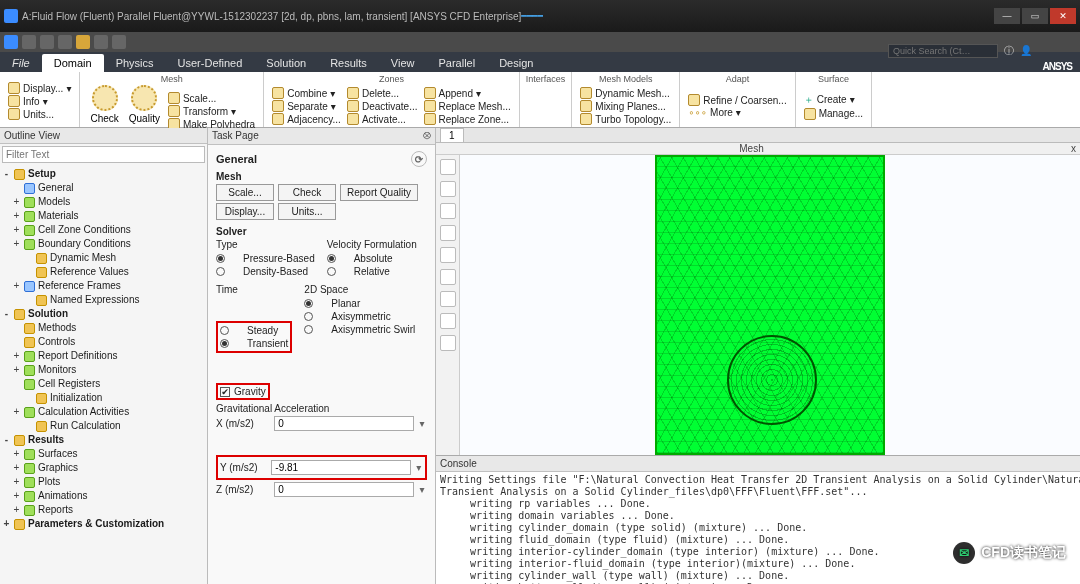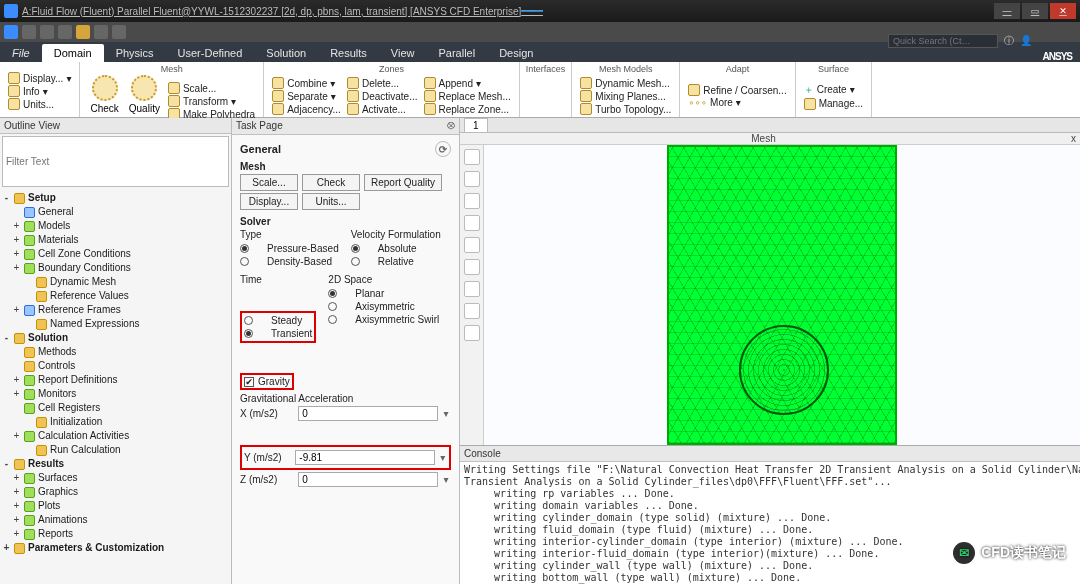--- a/index.html
+++ b/index.html
@@ -1,19 +1,19 @@
 <!DOCTYPE html>
 <html><head>
 <meta charset="utf-8">
 <style>
 * { box-sizing: border-box; margin: 0; padding: 0; font-family: "Segoe UI", Tahoma, sans-serif; }
 body { width: 1080px; height: 584px; background: #eee; font-size: 10px; display: flex; flex-direction: column; overflow: hidden; }
 
 
-.titlebar { height: 22px; background: linear-gradient(#2b2b2b,#1a1a1a); color:#bbb; display:flex; align-items:center; padding:0 4px; font-size:10px;text-decoration:underline; }
+.titlebar { height: 32px; background: linear-gradient(#2b2b2b,#1a1a1a); color:#bbb; display:flex; align-items:center; padding:0 4px; font-size:10px; }
 .titlebar .ticon { width:14px; height:14px; background:#3b8cff; margin-right:4px; border-radius:2px;}
 .titlebar .spacer { flex:1; }
 .titlebar .wbtn { width:26px; height:16px; margin-left:2px; display:flex; align-items:center; justify-content:center; background:#444; color:#ddd; font-size:9px;}
 .titlebar .wbtn.close { background:#c0392b; color:#fff; }
 .titlebar .activity { margin:0 auto; font-size:9px; color:#4ab1ff; }
 
 
 .qa { height:20px; background:#4a4a4a; display:flex; align-items:center; padding:0 4px; gap:4px; }
 .qa .q { width:14px; height:14px; background:#666; border-radius:2px; }
 .qa .q.y{background:#d7a63a;} .qa .q.b{background:#3b8cff;}
@@ -36,24 +36,24 @@
 .ritem { display:flex; align-items:center; gap:3px; font-size:10px; color:#222; padding:0 2px; white-space:nowrap; }
 .ritem .ic { width:12px; height:12px; border:1px solid #b38a2e; background:#f7e3a1; border-radius:2px;}
 .rbig { display:flex; flex-direction:column; align-items:center; gap:2px; padding:0 4px;}
 .rbig .ic { width:26px; height:26px; border:2px dotted #c79a2e; border-radius:50%; background:#f7e6b0;}
 .rbig span { font-size:10px; }
 
 
 .main { flex:1; display:flex; min-height:0; }
 
 
-.outline { width:232px; background:#f5f5f5; border-right:1px solid #bbb; display:flex; flex-direction:column;}
+.outline { width:208px; background:#f5f5f5; border-right:1px solid #bbb; display:flex; flex-direction:column;}
 .panelhdr { background:#e8e8e8; border-bottom:1px solid #c0c0c0; padding:2px 4px; font-size:10px; color:#333;}
 .filter { margin:2px; }
-.filter input { width:100%; border:1px solid #bbb; padding:19px 3px; font-size:10px; color:#888;}
+.filter input { width:100%; border:1px solid #bbb; padding:2px 3px; font-size:10px; color:#888;}
 .tree { flex:1; overflow:hidden; font-size:10px; color:#1a1a1a; padding:2px 0;}
 .tree .n { display:flex; align-items:center; gap:3px; padding:0 2px; line-height:14px;}
 .tree .tw { width:9px; text-align:center; color:#444;}
 .tree .ticon { width:11px;height:11px; background:#f0c454; border:1px solid #c59200; border-radius:2px; flex-shrink:0;}
 .tree .ticon.g{background:#9fdf5a;border-color:#5aa11a;}
 .tree .ticon.b{background:#9ac6ff;border-color:#2e6fd6;}
 .tree .l1{padding-left:2px;font-weight:bold;}
 .tree .l2{padding-left:12px;}
 .tree .l3{padding-left:24px;}
 

